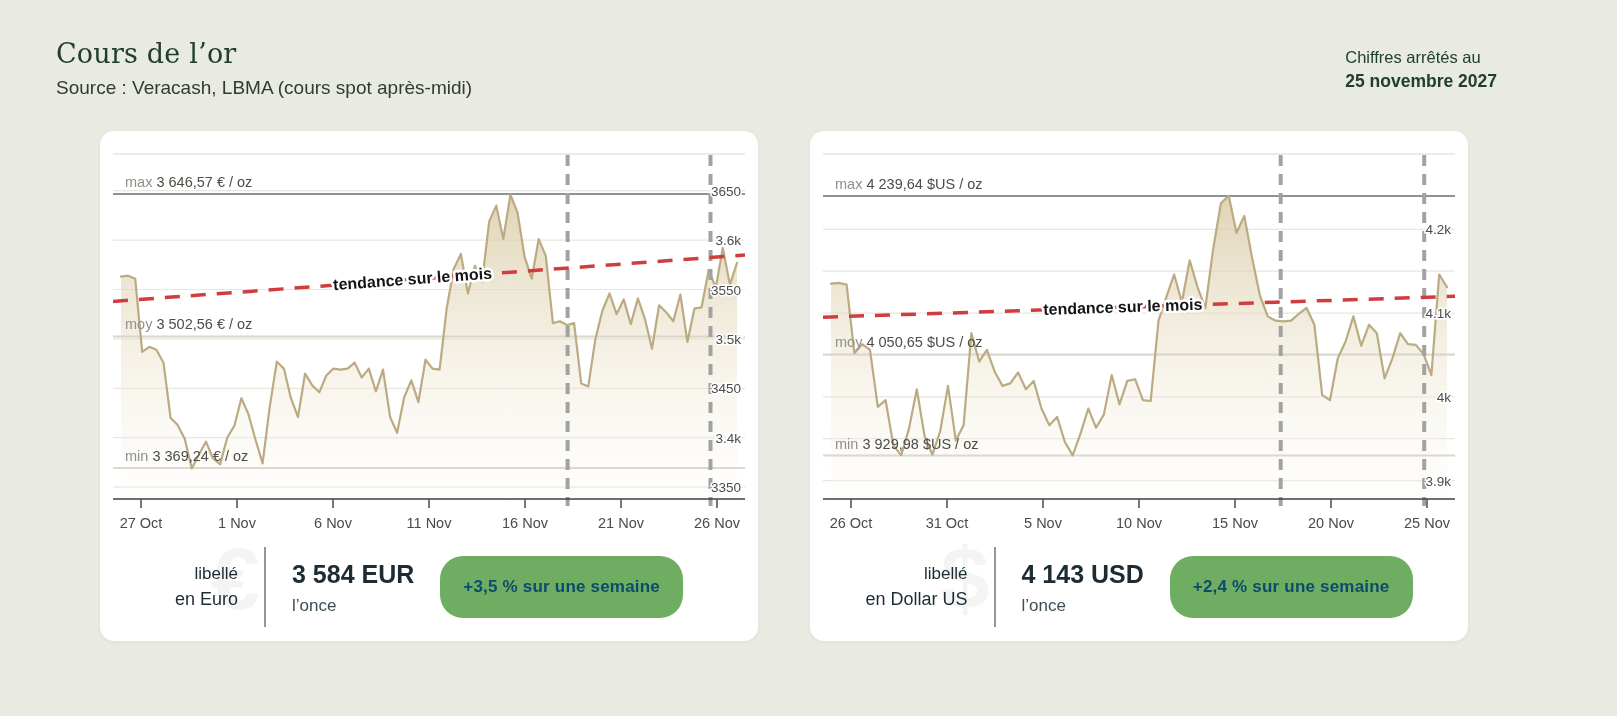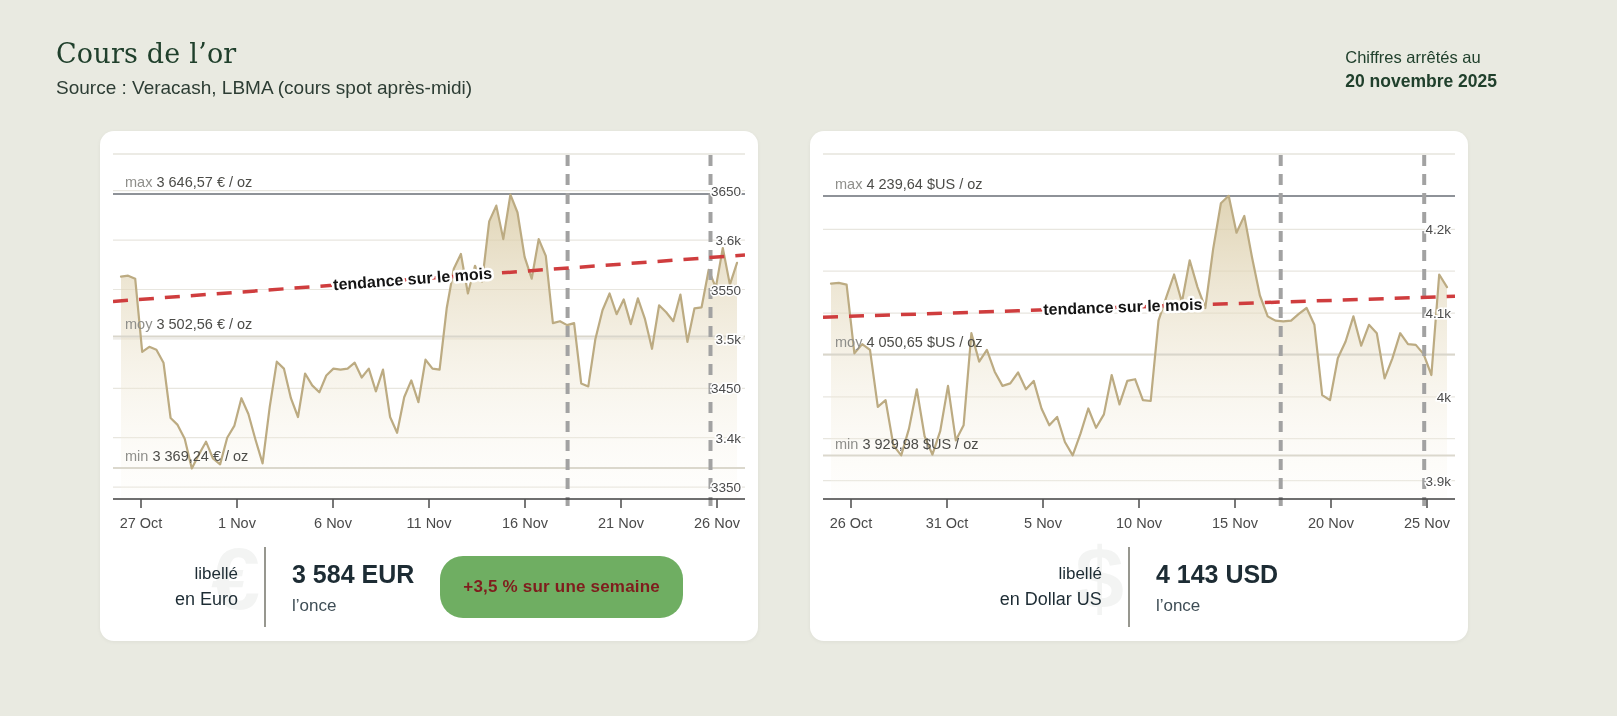--- a/index.html
+++ b/index.html
@@ -31,35 +31,35 @@
   .lib .bold-line { font-weight:normal; font-size:18px; }
   .wm {
     position:absolute; right:-22px; top:-26px; font-size:88px; font-weight:bold;
     color:rgba(20,35,28,.05); z-index:0; pointer-events:none; line-height:1;
   }
   .lib .txt { position:relative; z-index:1; }
   .vdiv { width:2px; height:80px; background:#97978f; }
   .price { font-size:17px; line-height:1.5; color:#3e4d55; }
   .price .big { display:block; font-size:25px; font-weight:bold; color:var(--text_dark,#1d2c34); }
   .badge {
-    background:var(--badge_green,#6fae62); color:#7f1d1d; font-weight:bold; font-size:17px;
+    background:var(--badge_green,#6fae62); color:#0c4a6e; font-weight:bold; font-size:17px;
     padding:21px 23px; border-radius:23px; letter-spacing:.2px; white-space:nowrap;
   }
 </style>
 </head>
 <body>
 
 <div class="header">
   <div>
     <h1 class="page-title">Cours de l’or</h1>
     <div class="page-subtitle">Source : Veracash, LBMA (cours spot après-midi)</div>
   </div>
   <div class="dateblock">
     <div>Chiffres arrêtés au</div>
-    <div class="bold">20 novembre 2025</div>
+    <div class="bold">25 novembre 2027</div>
   </div>
 </div>
 
 <div class="cards">
 
   <div class="card">
     <div class="chart-wrap"><svg viewBox="0 0 632 392" width="632" height="392">
           <defs>
             <linearGradient id="g0" x1="0" y1="0" x2="0" y2="1">
               <stop offset="0" stop-color="#d8c9a2" stop-opacity="0.8"></stop>
@@ -180,16 +180,17 @@
         <div class="txt">
           <div>libellé</div>
           <div class="bold-line">en Dollar US</div>
         </div>
       </div>
       <div class="vdiv"></div>
       <div class="price">
         <span class="big">4 143 USD</span>
         <span>l’once</span>
       </div>
+      <div class="badge">+2,4 % sur une semaine</div>
     </div>
   </div>
 
 </div>
 
 </body></html>

